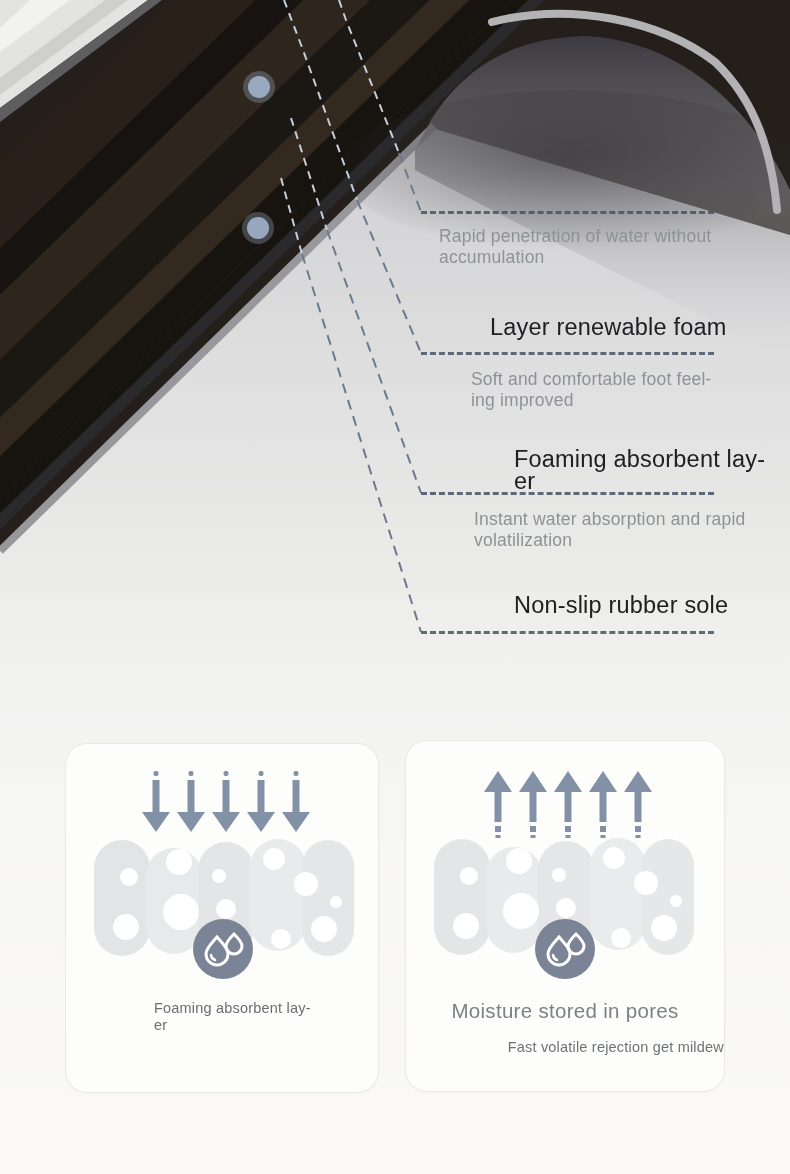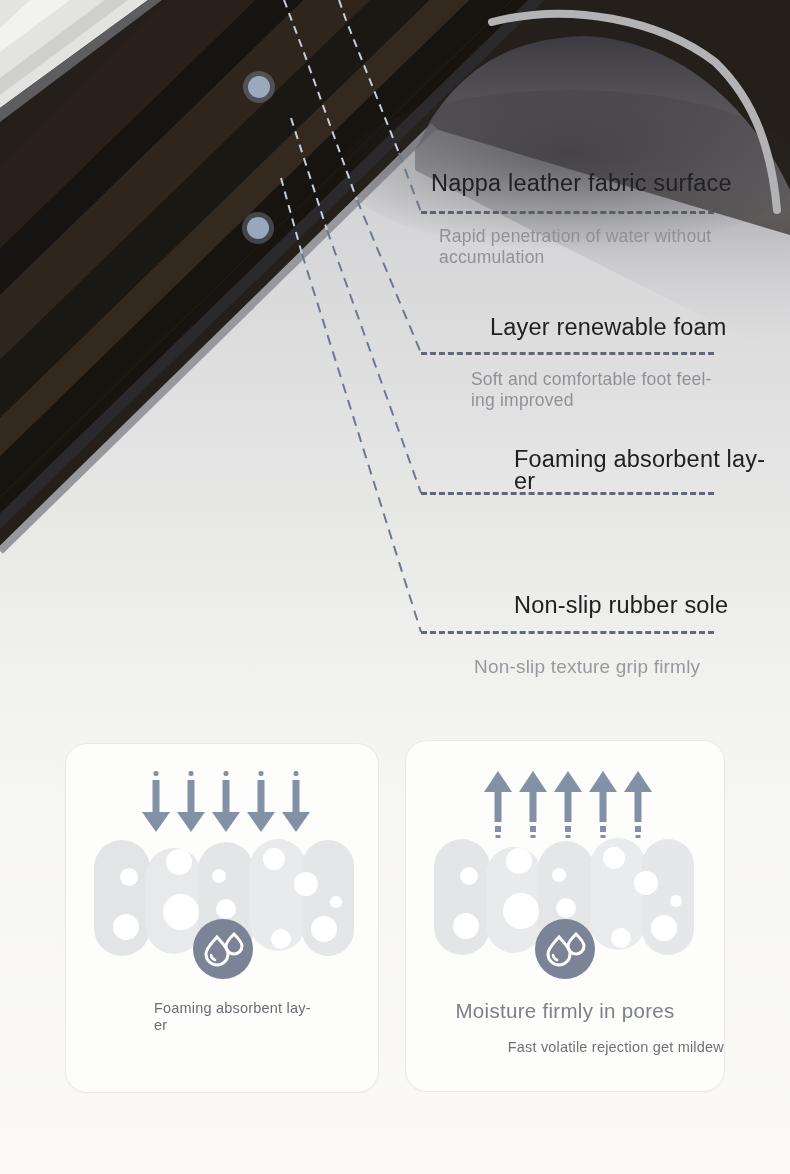--- a/index.html
+++ b/index.html
@@ -132,37 +132,37 @@
       </g>
       <g stroke="var(--leader,#6b7a8d)" stroke-width="2" stroke-dasharray="10 7">
         <line x1="399" y1="153" x2="421" y2="212"></line>
         <line x1="357" y1="200" x2="421" y2="353"></line>
         <line x1="327" y1="230" x2="421" y2="493"></line>
         <line x1="302" y1="254" x2="421" y2="632"></line>
       </g>
     </g>
   </svg>
 
-  <div class="sec-title s1t">Nappa leather fabric surface</div>
   <div class="sec-rule s1r"></div>
   <div class="sec-desc s1d">Rapid penetration of water without
 accumulation</div>
 
   <div class="sec-title s2t">Layer renewable foam</div>
   <div class="sec-rule s2r"></div>
   <div class="sec-desc s2d">Soft and comfortable foot feel-
 ing improved</div>
 
   <div class="sec-title s3t">Foaming absorbent lay-
 er</div>
   <div class="sec-rule s3r"></div>
+  <div class="sec-desc s3d">Instant water absorption and rapid
+volatilization</div>
 
   <div class="sec-title s4t">Non-slip rubber sole</div>
   <div class="sec-rule s4r"></div>
-  <div class="sec-desc s4d">Non-slip texture grip firmly</div>
 
   <div class="card card-left">
     <svg class="card-svg" width="312" height="348" viewBox="0 0 312 348">
 
       <g fill="var(--accent-arrow,#8391a7)">
         <g transform="translate(90,0)">
             <rect x="-2.5" y="27" width="5" height="5" rx="2"></rect>
             <rect x="-3.5" y="36" width="7" height="34"></rect>
             <polygon points="-14,68 14,68 0,88"></polygon>
           </g>
@@ -277,17 +277,17 @@
         </g>
       </g>
 
       <g>
         <circle cx="159" cy="208" r="30" fill="var(--drop-icon-bg,#7b8496)"></circle>
         <path d="M153,196 C158,202 164,207 164,213 A11,11 0 1 1 142,213 C142,207 148,202 153,196 Z" fill="none" stroke="#ffffff" stroke-width="3"></path>
         <path d="M170,193 C174,197 178,201 178,205 A8,8 0 1 1 162,205 C162,201 166,197 170,193 Z" fill="none" stroke="#ffffff" stroke-width="3"></path>
         <path d="M147,214 A6,6 0 0 0 151,219" fill="none" stroke="#ffffff" stroke-width="2.5" stroke-linecap="round"></path>
       </g>
     </svg>
-    <div class="card-title-right">Moisture firmly in pores</div>
+    <div class="card-title-right">Moisture stored in pores</div>
     <div class="card-desc-right">Fast volatile rejection get mildew</div>
   </div>
 
 </div>
 
 </body></html>

